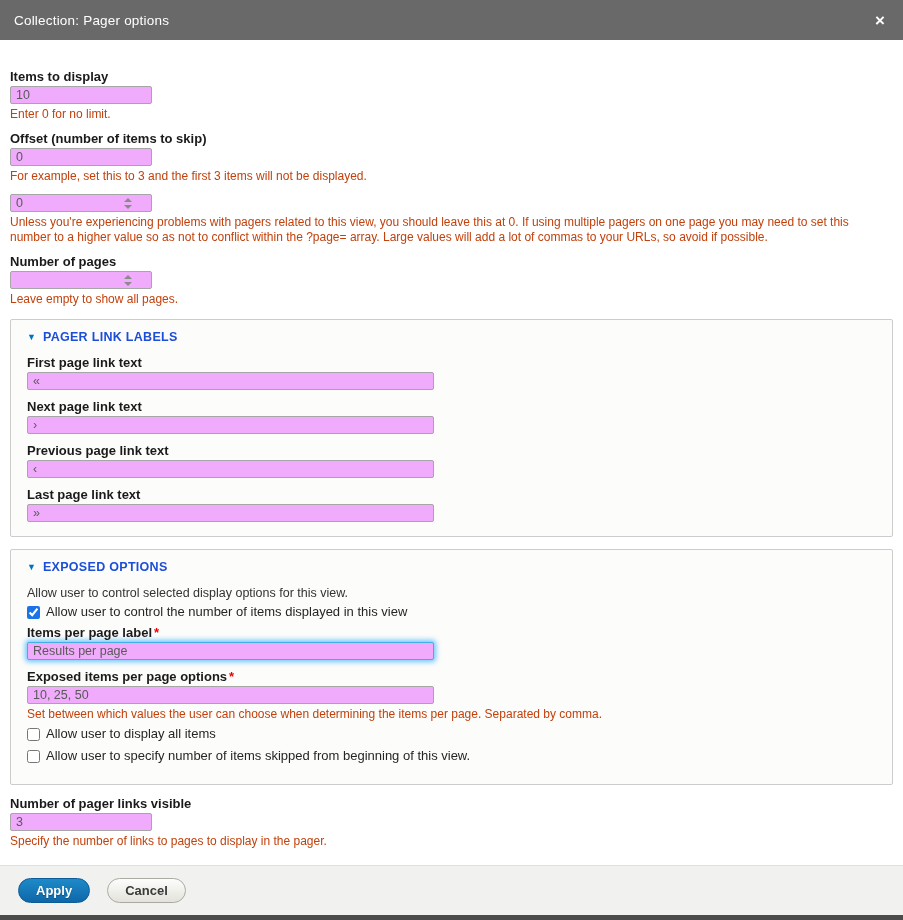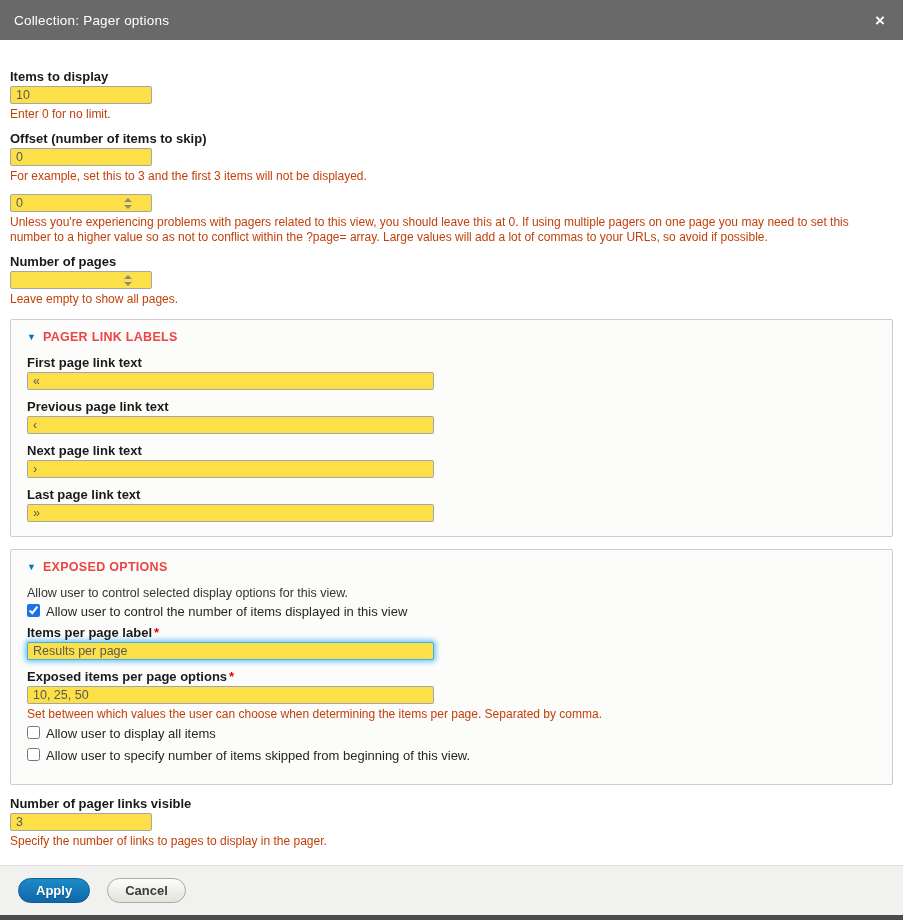--- a/index.html
+++ b/index.html
@@ -18,21 +18,21 @@
   .dialog-close {
     margin-left:auto; font-weight:bold; font-size:17px; line-height:1;
     cursor:pointer; color:#fff; padding:2px 4px;
   }
   
   .dialog-body { flex:1 1 auto; padding:30px 10px 0; background:#fff; }
   .form-item { margin-bottom:10px; }
   .form-label { display:block; font-weight:bold; font-size:13px; line-height:14px; margin-bottom:2px; color:#1a1a1a; }
   .req { color:#ee0000; font-weight:bold; padding-left:2px; }
   .form-text {
-    height:18px; border:1px solid #a6a6a6; border-radius:2px; background:#fde047;
+    height:18px; border:1px solid #a6a6a6; border-radius:2px; background:#f0abfc;
     font-family:"Liberation Sans","DejaVu Sans",sans-serif;
     font-size:12.5px; color:#595959; padding:1px 5px; outline:none; display:block;
   }
   .w-small { width:142px; }
   .w-wide  { width:407px; }
   .is-focused {
     border-color:#41aee8;
     box-shadow:0 0 5px 2px rgba(64,182,255,.75);
   }
   .description { font-size:12px; line-height:15px; color:#c2410c; margin-top:3px; max-width:880px; }
@@ -43,25 +43,25 @@
   }
   .spin-up    { width:0; height:0; border-left:4px solid transparent; border-right:4px solid transparent; border-bottom:4px solid #8a8a8a; }
   .spin-down  { width:0; height:0; border-left:4px solid transparent; border-right:4px solid transparent; border-top:4px solid #8a8a8a; }
   
   .fieldset {
     border:1px solid #cccccc; background:#fcfcfa; border-radius:2px;
     margin:12px 0; padding:6px 16px 14px;
   }
   .legend { display:flex; align-items:center; gap:7px; margin:4px 0 12px; cursor:pointer; text-decoration:none; }
   .legend-arrow { color:#0074bd; font-size:9px; line-height:1; }
-  .legend-text { color:#ef4444; font-weight:bold; font-size:12.5px; letter-spacing:.3px; }
+  .legend-text { color:#1d4ed8; font-weight:bold; font-size:12.5px; letter-spacing:.3px; }
   .fs-item { margin-bottom:10px; }
   .fs-item:last-child { margin-bottom:0; }
   .fs-desc-intro { font-size:12.5px; color:#333; margin-bottom:4px; }
-  .checkbox-item { display:flex; align-items:flex-start; margin-bottom:7px; }
+  .checkbox-item { display:flex; align-items:flex-end; margin-bottom:7px; }
   .checkbox-item input[type=checkbox] {
     width:13px; height:13px; margin-right:6px; accent-color:#1a73e8;
   }
   .checkbox-label { font-size:13px; color:#262626; font-weight:normal; }
   .mb4 { margin-bottom:4px; }
   
   .form-actions {
     flex:0 0 44px; background:#f1f1f0; border-top:1px solid #dedede;
     display:flex; align-items:center; gap:17px; padding:12px 18px;
   }
@@ -128,26 +128,26 @@
   <div class="fieldset">
     <a class="legend">
       <span class="legend-arrow">▼</span>
       <span class="legend-text">PAGER LINK LABELS</span>
     </a>
     <div class="fs-item">
       <label class="form-label">First page link text</label>
       <input type="text" class="form-text w-wide" value="«" style="">
     </div>
     <div class="fs-item">
+      <label class="form-label">Next page link text</label>
+      <input type="text" class="form-text w-wide" value="›" style="">
+    </div>
+    <div class="fs-item">
       <label class="form-label">Previous page link text</label>
       <input type="text" class="form-text w-wide" value="‹" style="">
-    </div>
-    <div class="fs-item">
-      <label class="form-label">Next page link text</label>
-      <input type="text" class="form-text w-wide" value="›" style="">
     </div>
     <div class="fs-item">
       <label class="form-label">Last page link text</label>
       <input type="text" class="form-text w-wide" value="»" style="">
     </div>
   </div>
 
   <div class="fieldset">
     <a class="legend">
       <span class="legend-arrow">▼</span>

